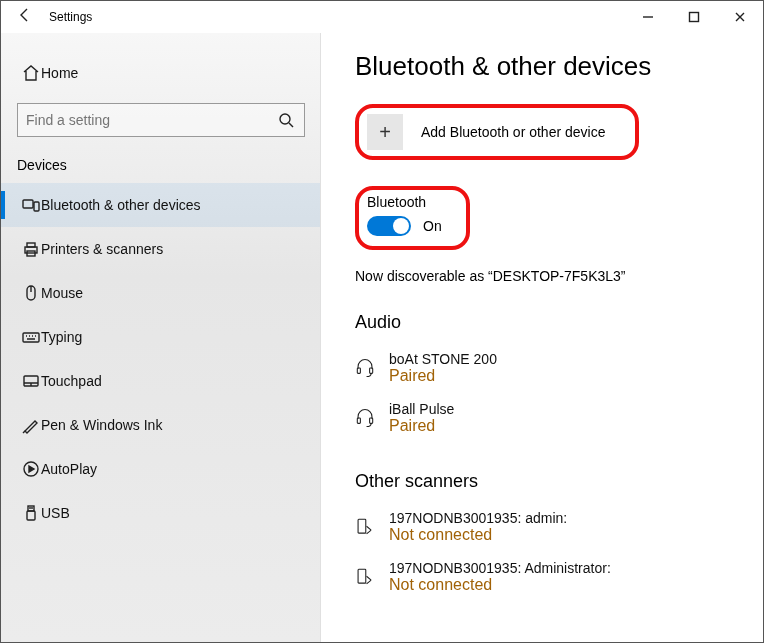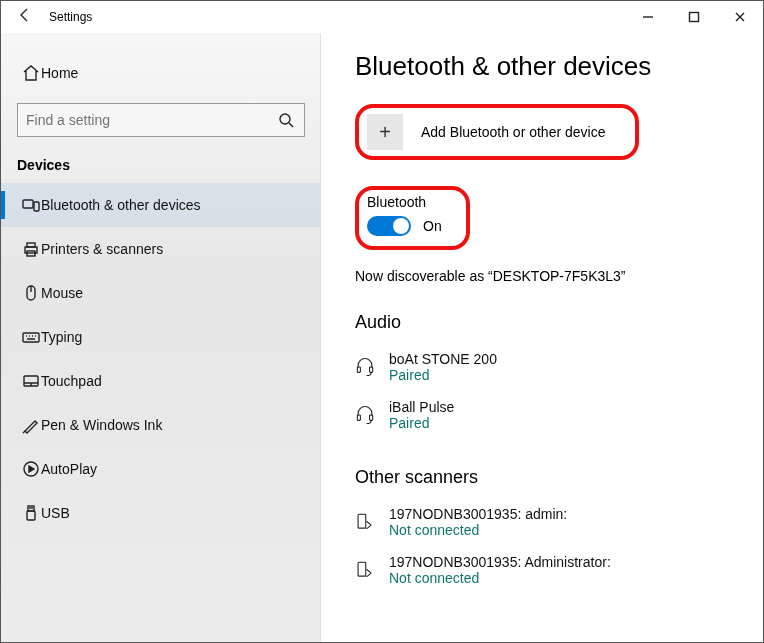--- a/index.html
+++ b/index.html
@@ -11,41 +11,41 @@
   .titlebar .controls { display: flex; }
   .titlebar .controls div { width: 46px; height: 32px; display: flex; align-items: center; justify-content: center; font-size: 12px; }
   .body { display: flex; height: calc(100% - 32px); }
   .sidebar { width: 320px; background: linear-gradient(180deg,#f7f7f7 0%, #e6e6e6 40%, #ececec 100%); padding: 8px 0 0 0; position: relative; }
   .sidebar::after { content:""; position:absolute; top:0; right:0; bottom:0; width:1px; background:#e0e0e0; }
   .home-row, .nav-item { display: flex; align-items: center; height: 44px; padding-left: 20px; font-size: 14px; color: #111; }
   .home-row { margin-top: 10px; }
   .search-wrap { padding: 8px 16px 6px 16px; }
   .search { width: 100%; height: 34px; border: 1px solid #999; background: rgba(255,255,255,0.4); display: flex; align-items: center; padding: 4px 8px; }
   .search input { flex:1; border:none; outline:none; background:transparent; font-size: 14px; color:#555; }
-  .group-hdr { font-weight: 700; font-size: 14px; padding: 14px 16px 10px 16px; }
+  .group-hdr { font-weight: 400; font-size: 14px; padding: 14px 16px 10px 16px; }
   .nav-item.active { background: rgba(0,120,215,0.08); position: relative; }
   .nav-item.active::before { content:""; position:absolute; left:0; top:8px; bottom:8px; width:4px; background:#0078d7; }
   .icon { width: 20px; height: 20px; display:flex; align-items:center; justify-content:center; color:#222; }
   .main { flex:1; padding: 18px 20px 0 34px; overflow:hidden; }
   .h1 { font-size: 26px; font-weight: 400; margin-bottom: 22px; }
   .callout { border: 4px solid #e11; border-radius: 18px; padding: 6px 8px; display: inline-block; }
   .add-row { display:flex; align-items:center; gap:18px; width: 260px; }
   .plus-tile { width:36px; height:36px; background:#e6e6e6; display:flex; align-items:center; justify-content:center; font-size:20px; color:#333; }
   .add-label { font-size:14px; }
   .bt-block { margin-top: 26px; display:inline-block; padding: 4px 24px 10px 8px; }
   .bt-block .lbl { font-size:14px; margin-bottom:6px; }
   .toggle-row { display:flex; align-items:center; gap:12px; }
   .toggle { width:44px; height:20px; background:#0078d7; border-radius:10px; position:relative; }
   .toggle .knob { position:absolute; right:2px; top:2px; width:16px; height:16px; background:#fff; border-radius:50%; }
   .on-txt { font-size:14px; }
   .discover { font-size:14px; margin-top:18px; }
   .sect-hdr { font-size:18px; font-weight:400; margin-top:28px; margin-bottom:10px; }
   .dev-row { display:flex; align-items:center; gap:14px; padding:8px 0; }
   .dev-txt .name { font-size:14px; color:#111; }
-  .dev-txt .status { font-size:14px; color:#0f766e; }
+  .dev-txt .status { font-size:16px; color:#a16207; }
   svg { stroke:#222; fill:none; stroke-width:1.4; }
 </style>
 </head>
 <body>
 
 <div class="window">
   <div class="titlebar">
     <div class="back">
       <svg width="16" height="16" viewBox="0 0 16 16">
           <path d="M10 2 L4 8 L10 14"></path>

